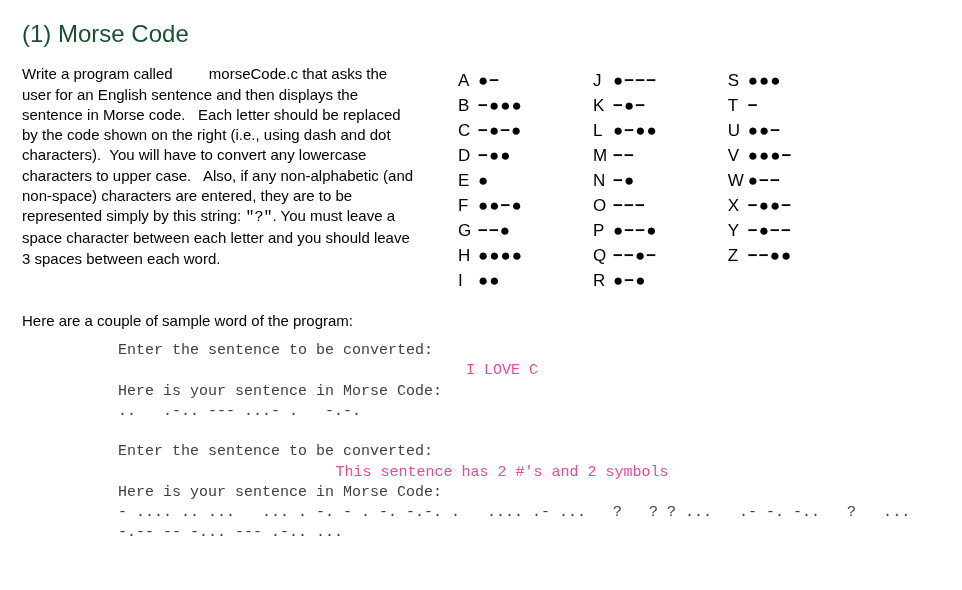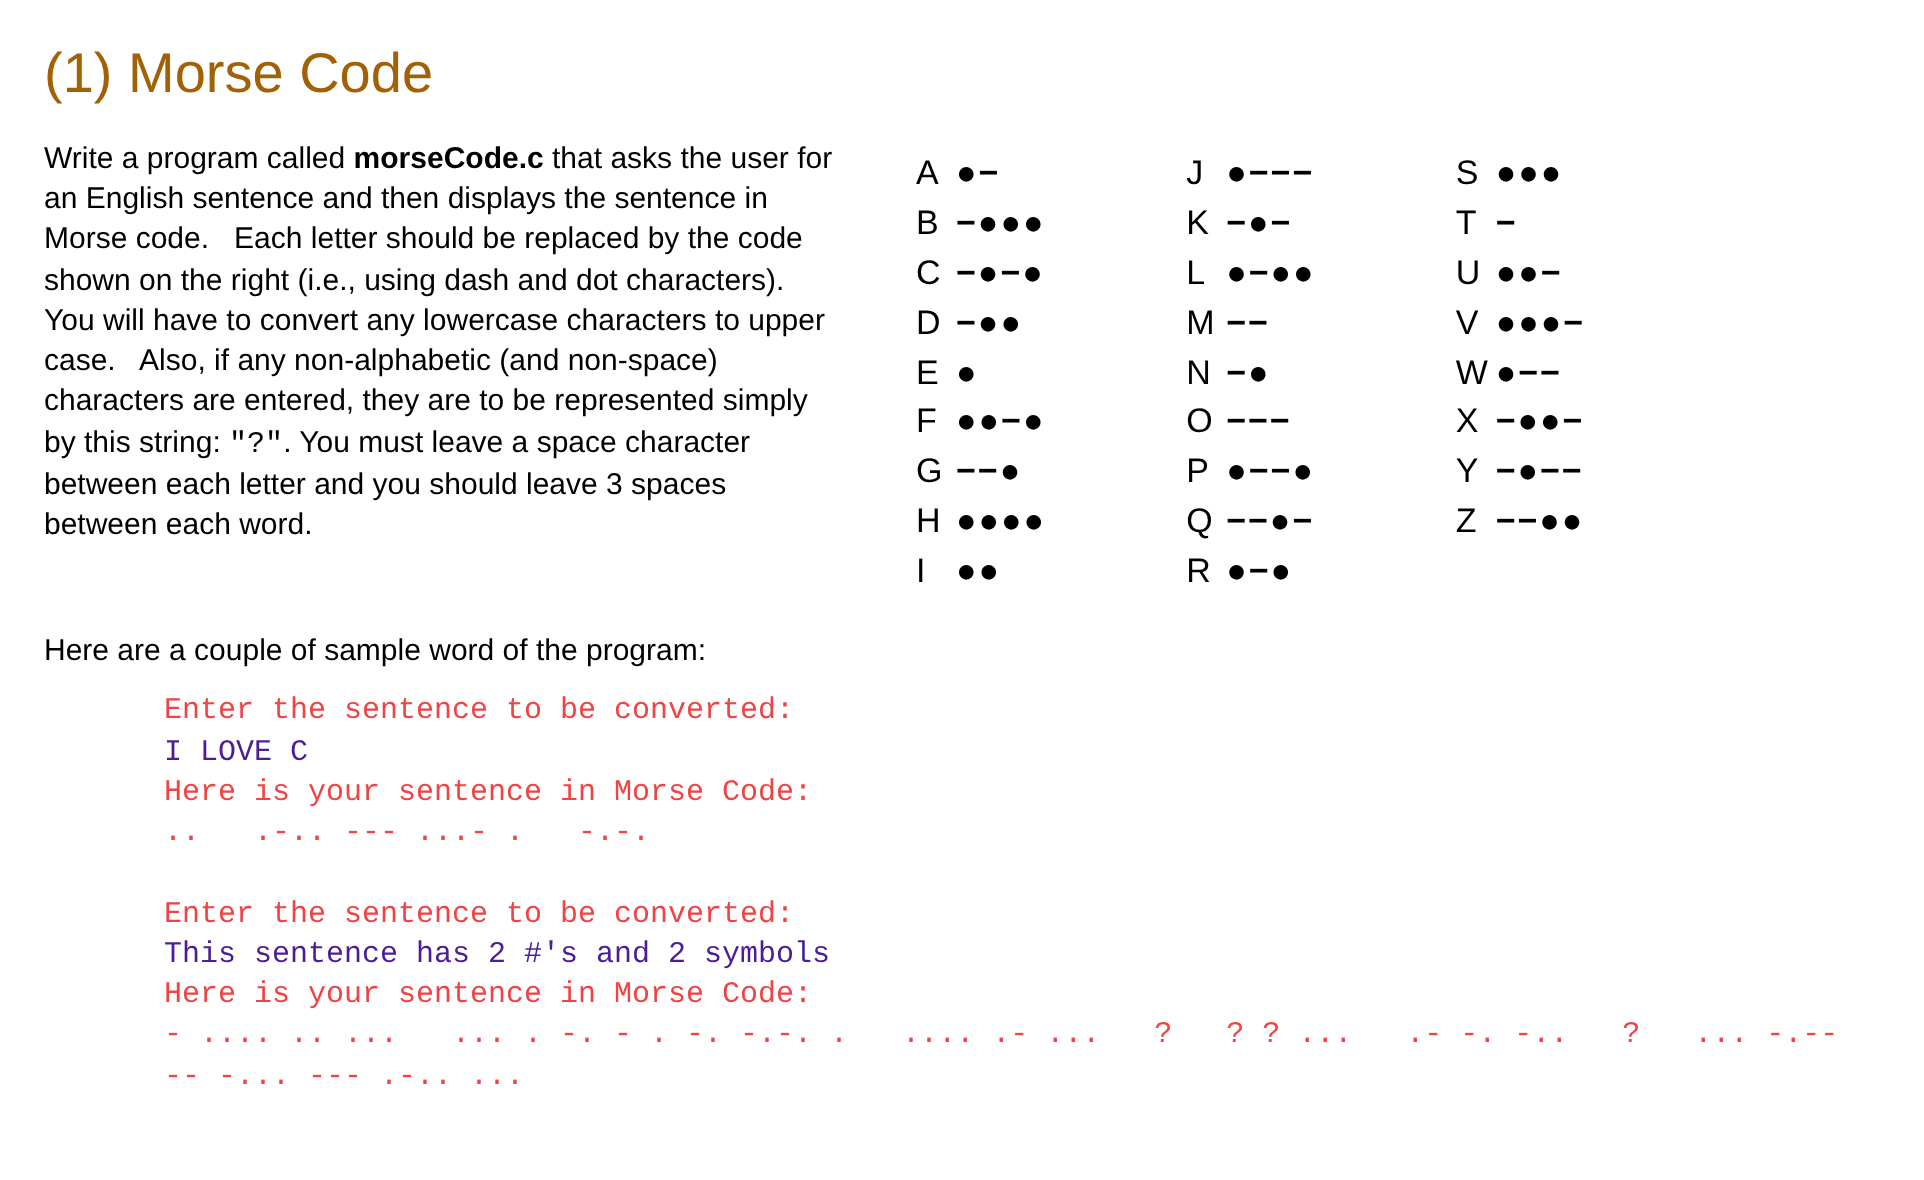--- a/index.html
+++ b/index.html
@@ -6,35 +6,36 @@
       font-family: Arial, Helvetica, sans-serif;
       font-size: 15px;
       color: #000;
       margin: 0;
       padding: 18px 22px;
       width: 962px;
       box-sizing: border-box;
       line-height: 1.35;
     }
     .title {
-      color: #a16207;
-      font-size: 28px;
+      color: #14532d;
+      font-size: 24px;
       font-weight: 400;
       margin: 0 0 14px 0;
     }
     .row {
       display: flex;
       align-items: flex-start;
       gap: 40px;
     }
     .para {
       max-width: 396px;
     }
     .bold {
-      font-weight: 700;
+      font-weight: 400;
+      margin-left: 32px;
     }
     .mono-inline {
       font-family: "Courier New", Courier, monospace;
     }
     .chart {
       display: flex;
       gap: 70px;
       padding-top: 6px;
     }
     .chart-col {
@@ -62,22 +63,22 @@
       margin-bottom: 10px;
     }
     .terminal {
       font-family: "Courier New", Courier, monospace;
       font-size: 15px;
       white-space: pre-wrap;
       margin-left: 60px;
       line-height: 1.35;
       max-width: 840px;
     }
-    .term-blue { color: #ef4444; }
-    .term-red  { color: #4c1d95; }
+    .term-blue { color: #404040; margin-left: 36px; }
+    .term-red  { color: #ec4899; text-align: center; }
   </style>
 </head>
 <body>
 
 <h1 class="title">(1) Morse Code</h1>
 
 <div class="row">
   <div class="para">Write a program called <span class="bold">morseCode.c</span> that asks the user for an English sentence and then displays the sentence in Morse code.&nbsp;&nbsp; Each letter should be replaced by the code shown on the right (i.e., using dash and dot characters).&nbsp; You will have to convert any lowercase characters to upper case.&nbsp;&nbsp; Also, if any non-alphabetic (and non-space) characters are entered, they are to be represented simply by this string: <span class="mono-inline">"?"</span>. You must leave a space character between each letter and you should leave 3 spaces between each word.</div>
 
   <div class="chart">

